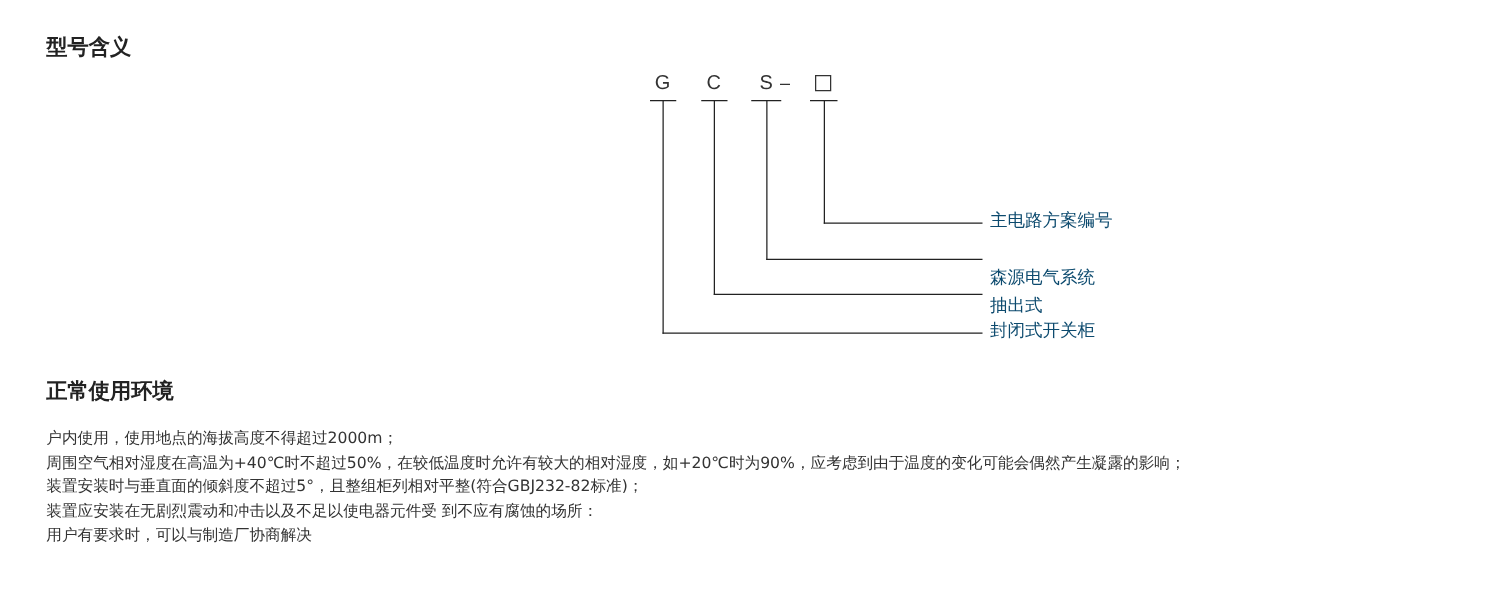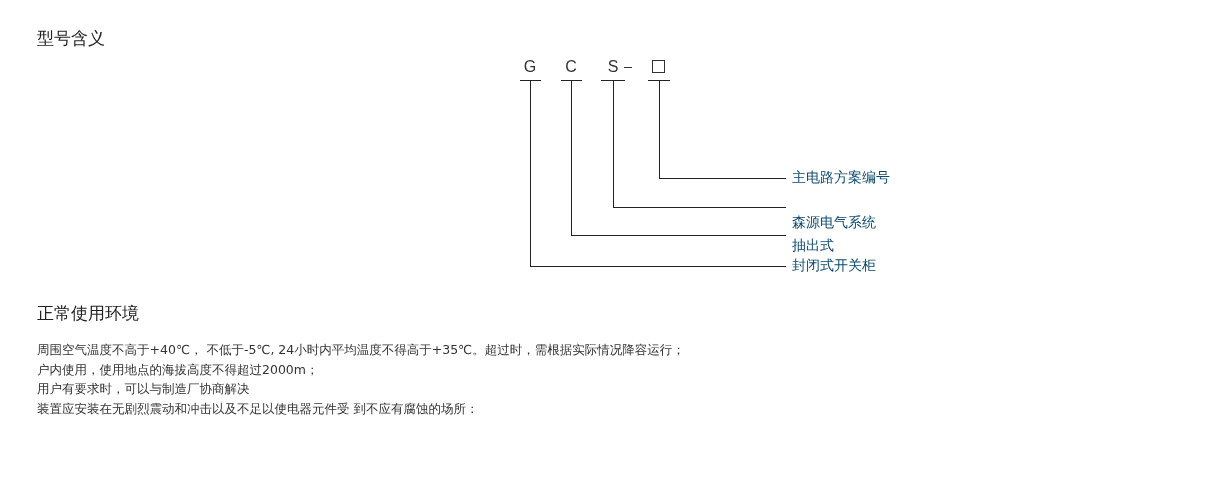--- a/index.html
+++ b/index.html
@@ -3,21 +3,21 @@
 <meta charset="utf-8">
 <style>
   html, body { margin: 0; padding: 0; background: #ffffff; }
   body {
     width: 1209px; height: 487px; position: relative; overflow: hidden;
     font-family: "DejaVu Sans", "Liberation Sans", sans-serif;
     color: #333333;
   }
   .h-title {
     position: absolute; left: 37px; margin: 0;
-    font-size: 17px; font-weight: normal; color: #222222; line-height: 20px;
+    font-size: 17px; font-weight: bold; color: #222222; line-height: 20px;
   }
   #title-model { top: 28px; }
   #title-env { top: 303px; }
 
   .diagram { position: absolute; left: 0; top: 0; width: 1209px; height: 300px; }
   .code-letter {
     position: absolute; top: 57px; font-size: 16px; color: #333;
     font-family: "Liberation Sans", sans-serif; line-height: 20px;
     text-align: center; width: 20px;
   }
@@ -71,17 +71,18 @@
 
   <span class="label" style="top:168px;">主电路方案编号</span>
   <span class="label" style="top:213px;">森源电气系统</span>
   <span class="label" style="top:212px;margin-top:24px;">抽出式</span>
   <span class="label" style="top:256px;">封闭式开关柜</span>
 </div>
 
 <h2 id="title-env" class="h-title">正常使用环境</h2>
 
 <ul class="env-list">
-  <li>周围空气温度不高于+40℃， 不低于-5℃, 24小时内平均温度不得高于+35℃。超过时，需根据实际情况降容运行；</li>
   <li>户内使用，使用地点的海拔高度不得超过2000m；</li>
+  <li>周围空气相对湿度在高温为+40℃时不超过50%，在较低温度时允许有较大的相对湿度，如+20℃时为90%，应考虑到由于温度的变化可能会偶然产生凝露的影响；</li>
+  <li>装置安装时与垂直面的倾斜度不超过5°，且整组柜列相对平整(符合GBJ232-82标准)；</li>
+  <li>装置应安装在无剧烈震动和冲击以及不足以使电器元件受 到不应有腐蚀的场所：</li>
   <li>用户有要求时，可以与制造厂协商解决</li>
-  <li>装置应安装在无剧烈震动和冲击以及不足以使电器元件受 到不应有腐蚀的场所：</li>
 </ul>
 
 </body></html>

